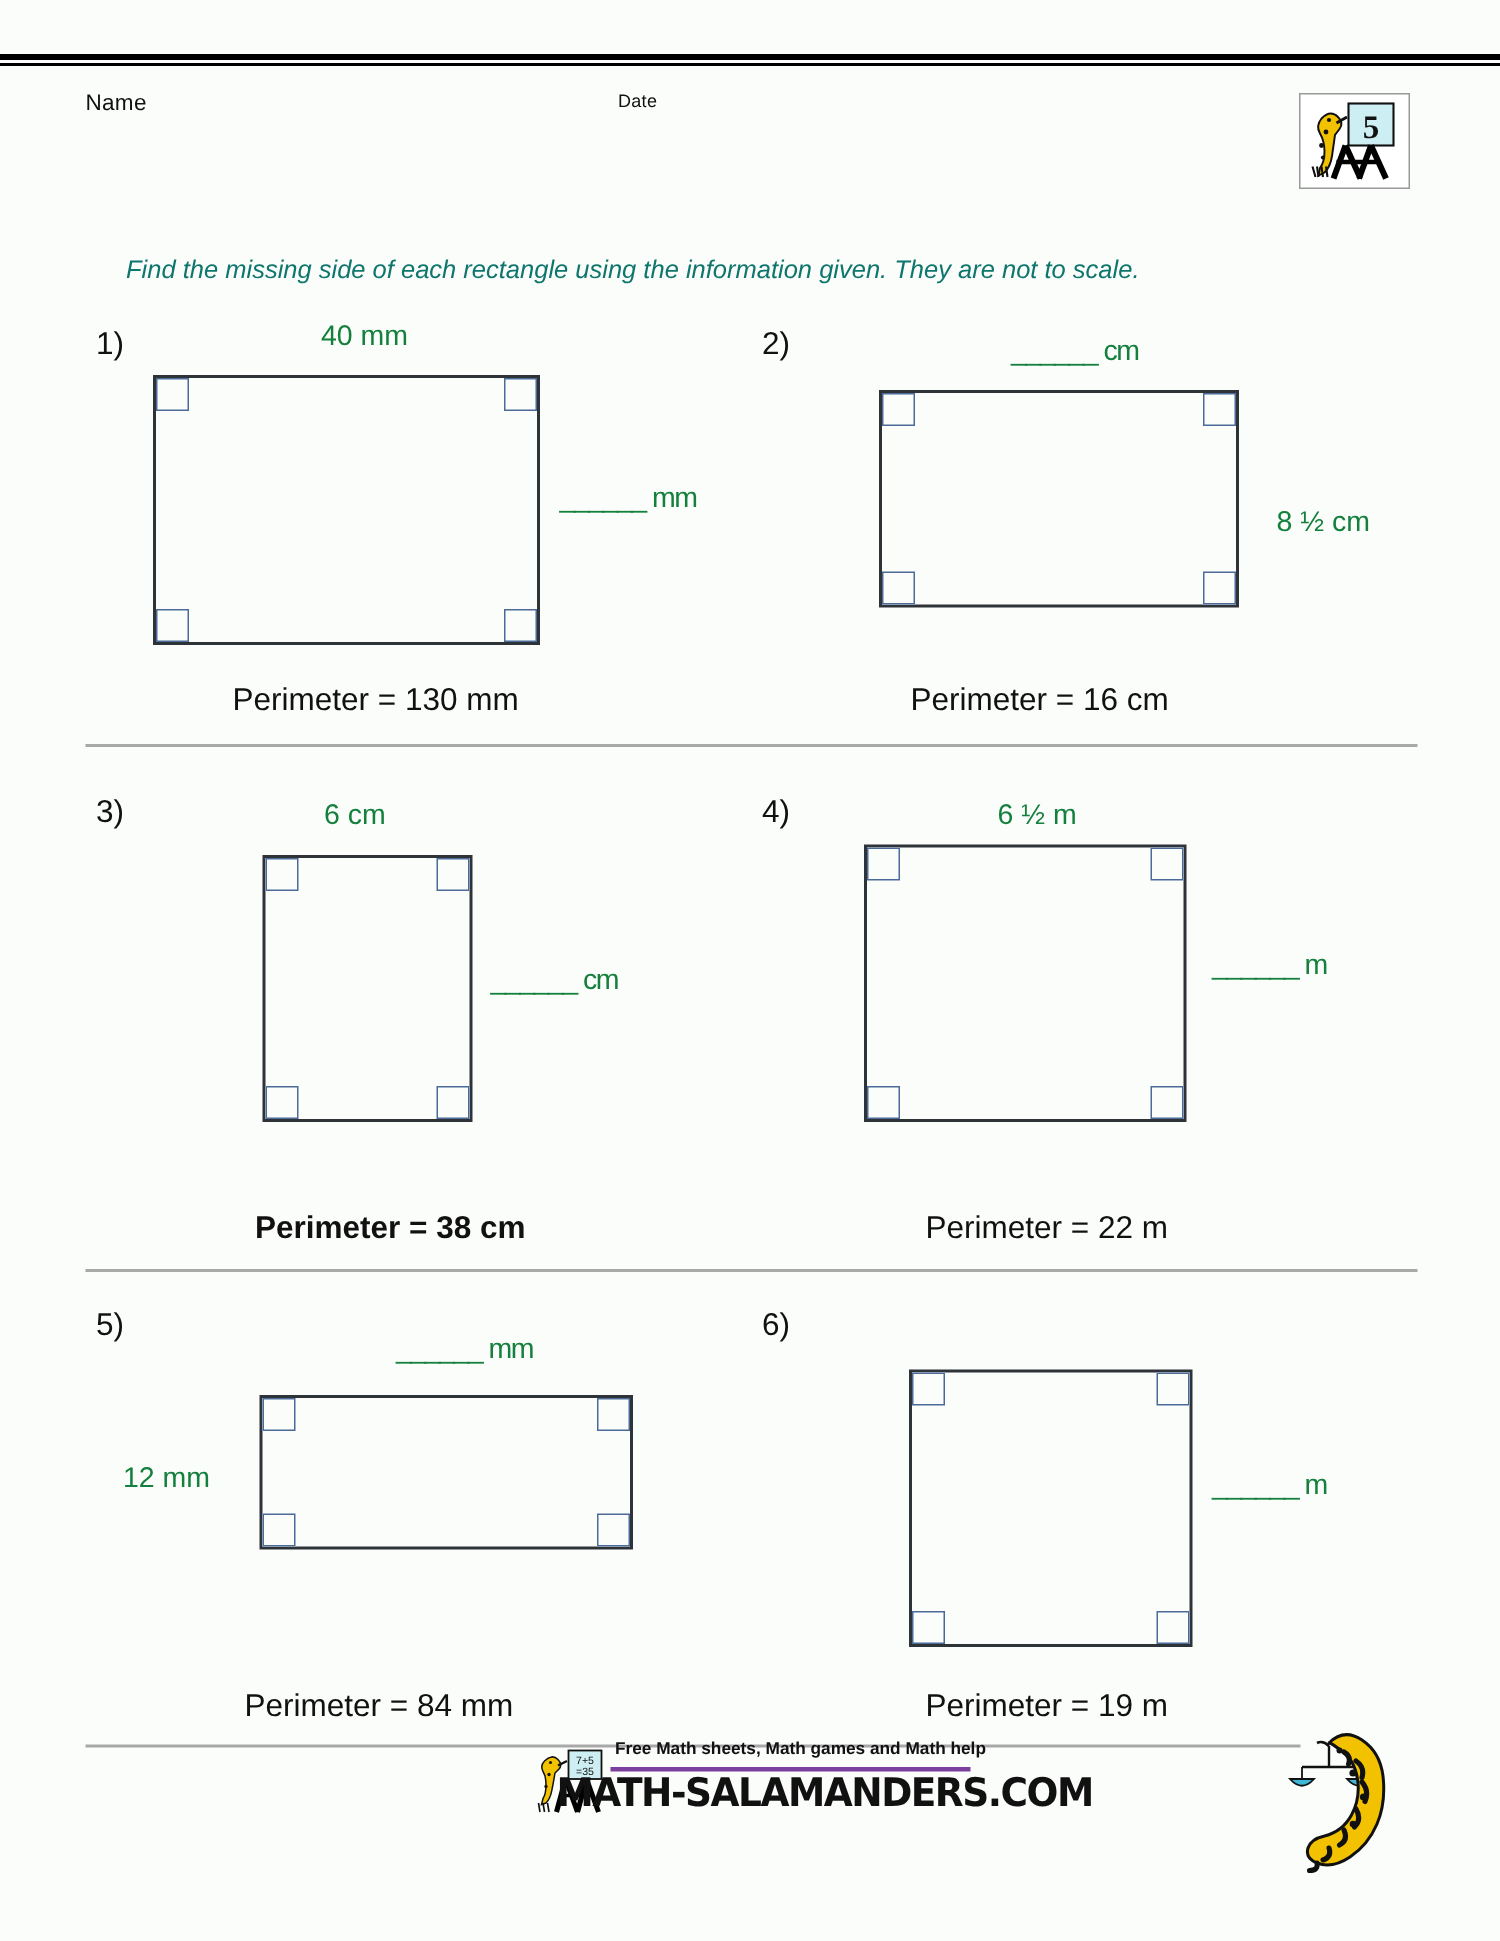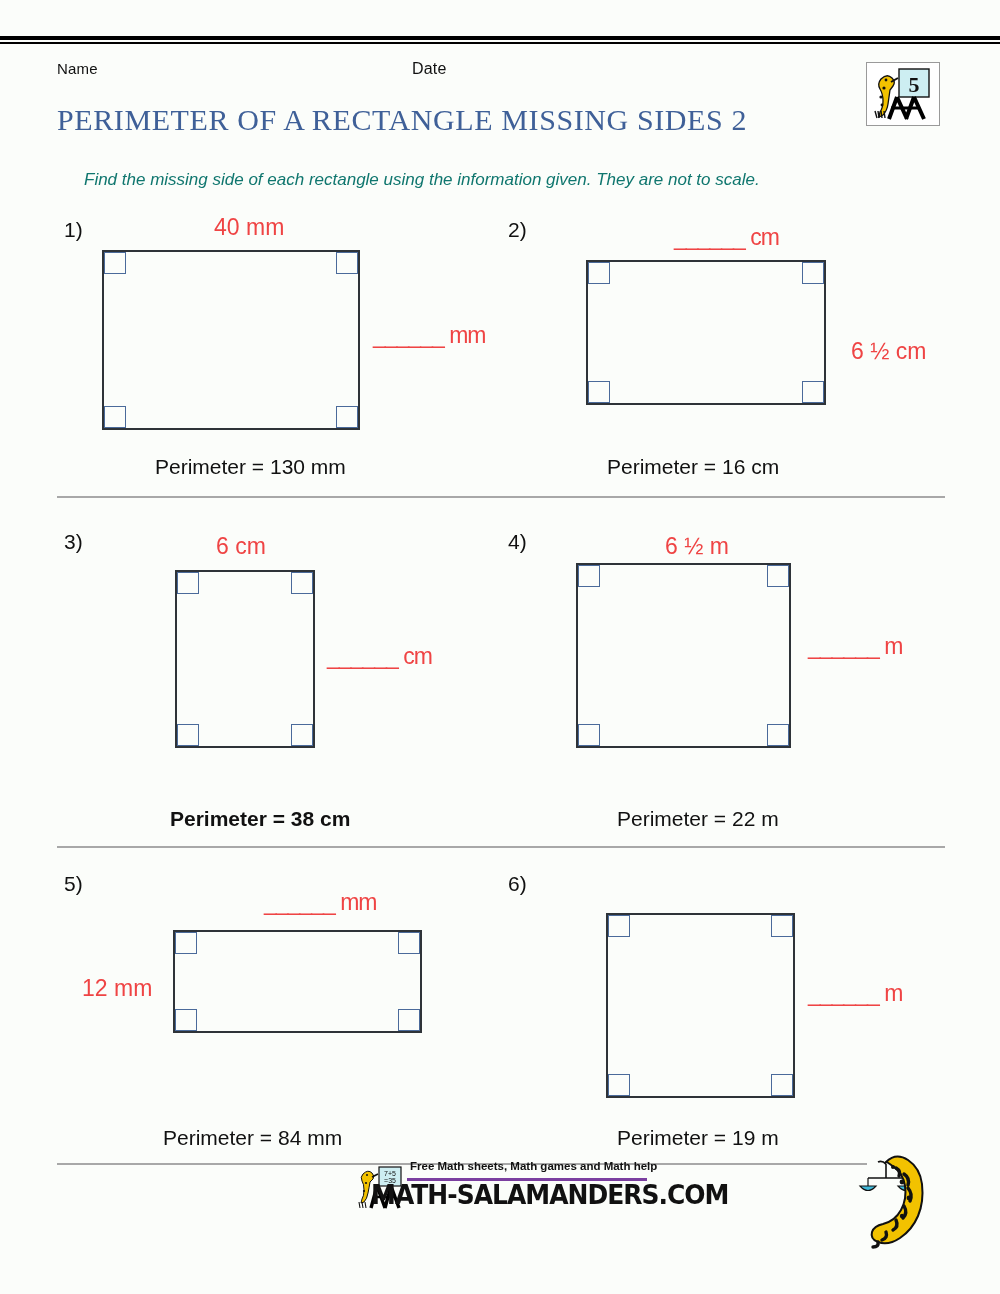--- a/index.html
+++ b/index.html
@@ -13,21 +13,21 @@
   }
   .page{position:absolute;inset:0;}
 
   
   .toprule{position:absolute;left:0;right:0;top:36px;height:9px;}
   .toprule .r1{position:absolute;left:0;right:0;top:0;height:4px;background:#000;}
   .toprule .r2{position:absolute;left:0;right:0;top:6px;height:2px;background:#000;}
 
   
   .hdr-name{position:absolute;left:57px;top:60px;font-size:15px;color:#111;letter-spacing:.2px;}
-  .hdr-date{position:absolute;left:412px;top:60px;font-size:16px;color:#111;letter-spacing:.2px;}
+  .hdr-date{position:absolute;left:412px;top:60px;font-size:12px;color:#111;letter-spacing:.2px;}
 
   .title{
     position:absolute;left:57px;top:103px;
     font-family:"Liberation Serif", serif;
     font-size:30px;letter-spacing:.6px;
     color:#3f6098;white-space:nowrap;
   }
 
   .subtitle{
     position:absolute;left:84px;top:170px;
@@ -41,21 +41,21 @@
   }
 
   
   .sep{position:absolute;left:57px;width:888px;height:2px;background:#a8a8a8;}
   .sep.s1{top:496px;}
   .sep.s2{top:846px;}
   .sep.s3{top:1163px;width:810px;}
 
   
   .qnum{position:absolute;font-size:21px;color:#111;}
-  .lbl{position:absolute;font-size:23px;color:#ef4444;white-space:nowrap;}
+  .lbl{position:absolute;font-size:19px;color:#15803d;white-space:nowrap;}
   .perim{position:absolute;font-size:21px;color:#111;white-space:nowrap;}
 
   
   .blank{letter-spacing:-1px;}
 
   
   .rect{position:absolute;border:2px solid #2e3338;background:transparent;box-sizing:border-box;}
   .rect .rt{position:absolute;width:22px;height:22px;border:1px solid #4a6a9a;box-sizing:border-box;background:#fbfdfa;}
   .rect .rt.tl{left:0;top:0;}
   .rect .rt.tr{right:0;top:0;}
@@ -84,21 +84,20 @@
 
 <div class="page">
 
   <div class="toprule">
     <div class="r1"></div>
       <div class="r2"></div>
   </div>
 
   <div class="hdr-name">Name</div>
   <div class="hdr-date">Date</div>
-  <div class="title">PERIMETER OF A RECTANGLE MISSING SIDES 2</div>
   <div class="subtitle">Find the missing side of each rectangle using the information given. They are not to scale.</div>
 
   <div class="badge">
     <svg width="70" height="60" viewBox="0 0 70 60">
 
       <rect x="32" y="6" width="30" height="28" fill="#cdeef2" stroke="#111" stroke-width="1.4"></rect>
       <text x="47" y="29" font-family="'Liberation Serif',serif" font-size="22" font-weight="bold" fill="#111" text-anchor="middle">5</text>
 
       <path d="M30 34 L22 56 M30 34 L40 56 M47 34 L39 56 M47 34 L57 56" stroke="#000" stroke-width="4" fill="none"></path>
       <path d="M24 45 L53 45" stroke="#000" stroke-width="3"></path>
@@ -125,21 +124,21 @@
   <div class="perim" style="left:155px;top:455px;">Perimeter = 130 mm</div>
 
   <div class="qnum" style="left:508px;top:218px;">2)</div>
   <div class="lbl blank" style="left:674px;top:224px;">______ cm</div>
   <div class="rect" style="left:586px;top:260px;width:240px;height:145px;">
     <span class="rt tl"></span>
     <span class="rt tr"></span>
     <span class="rt bl"></span>
     <span class="rt br"></span>
   </div>
-  <div class="lbl" style="left:851px;top:338px;">6 ½ cm</div>
+  <div class="lbl" style="left:851px;top:338px;">8 ½ cm</div>
   <div class="perim" style="left:607px;top:455px;">Perimeter = 16 cm</div>
 
   <div class="qnum" style="left:64px;top:530px;">3)</div>
   <div class="lbl" style="left:216px;top:533px;">6 cm</div>
   <div class="rect" style="left:175px;top:570px;width:140px;height:178px;">
     <span class="rt tl"></span>
     <span class="rt tr"></span>
     <span class="rt bl"></span>
     <span class="rt br"></span>
   </div>

